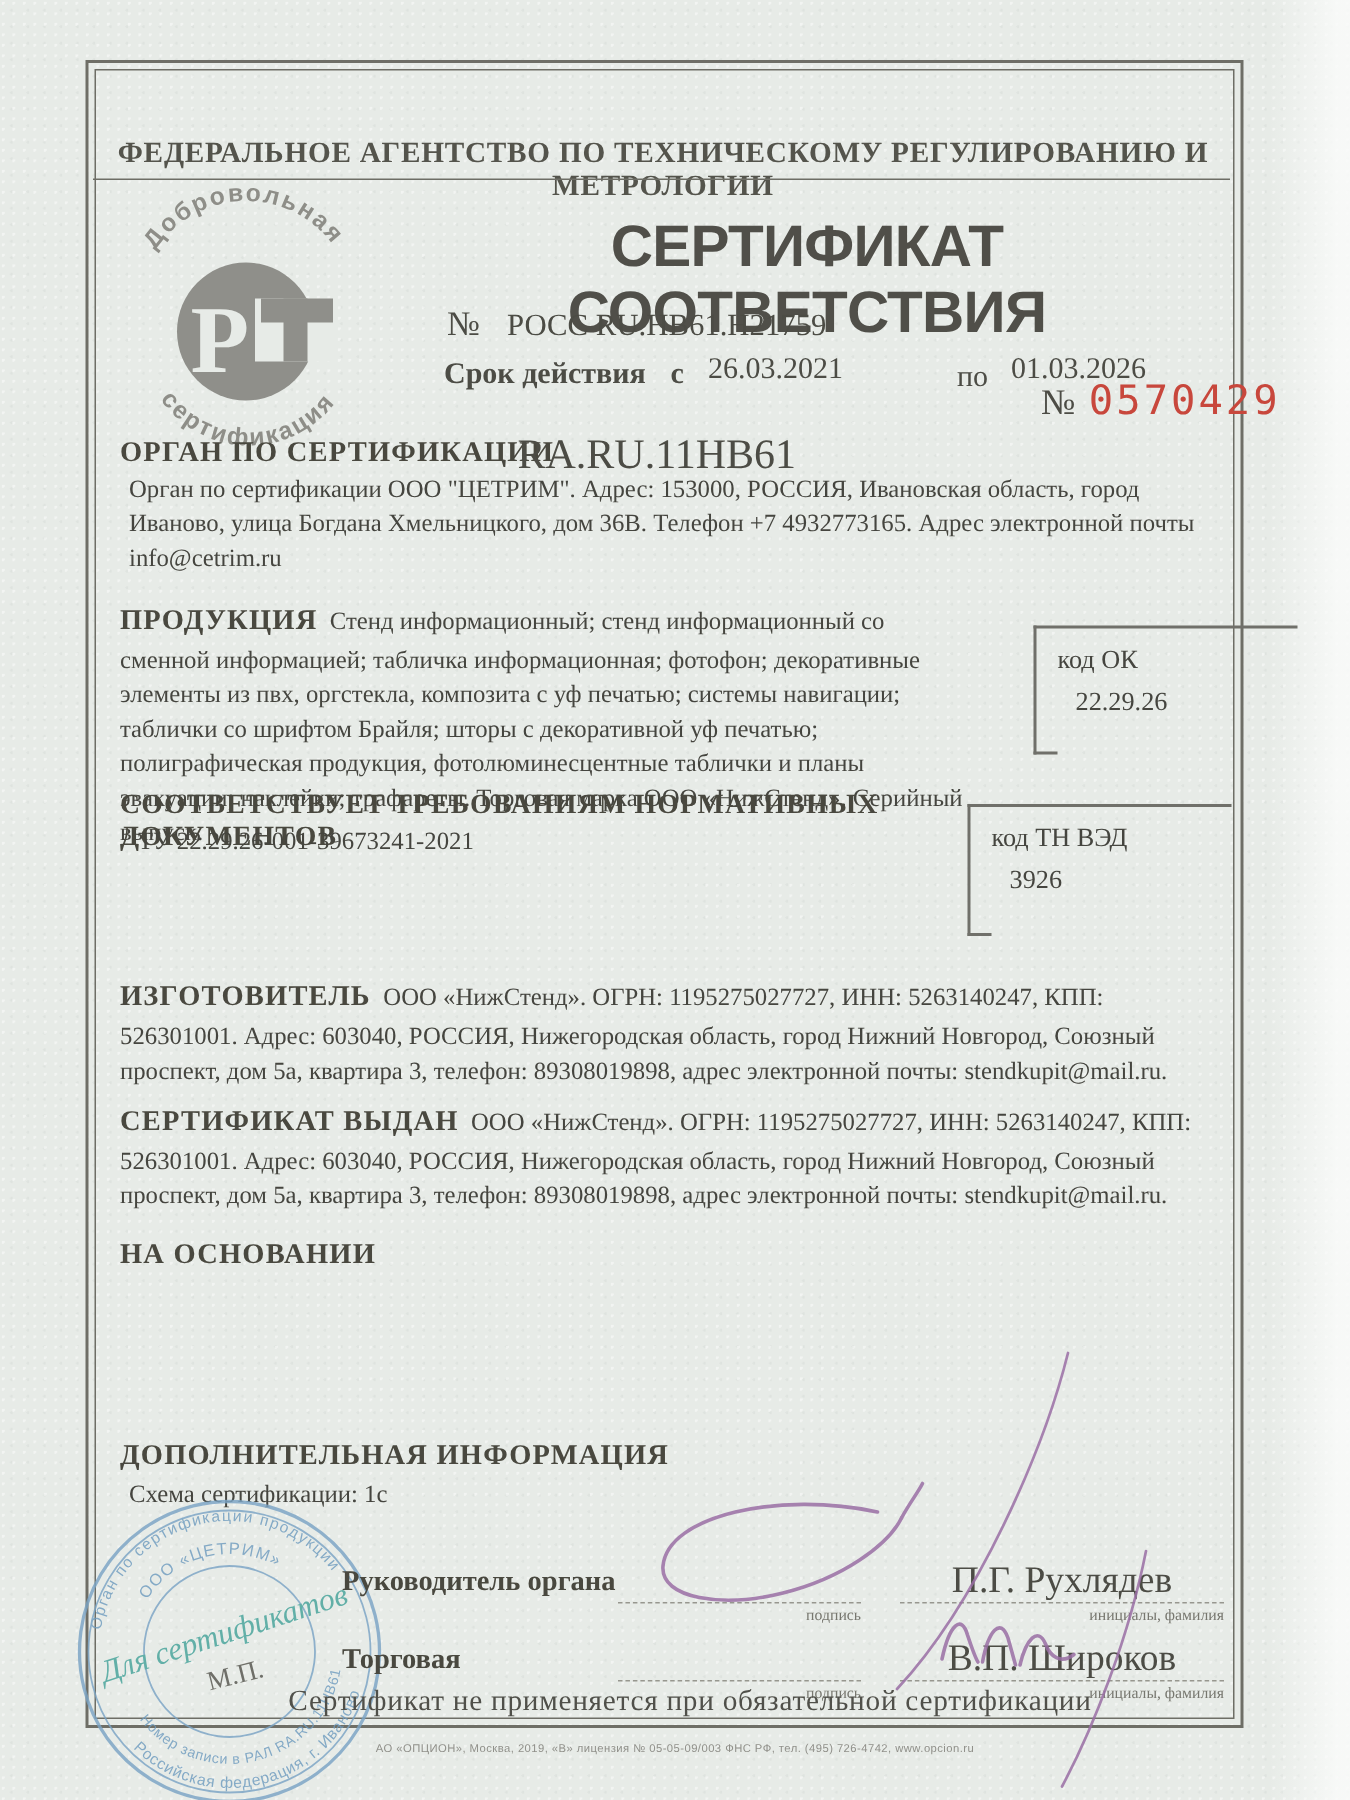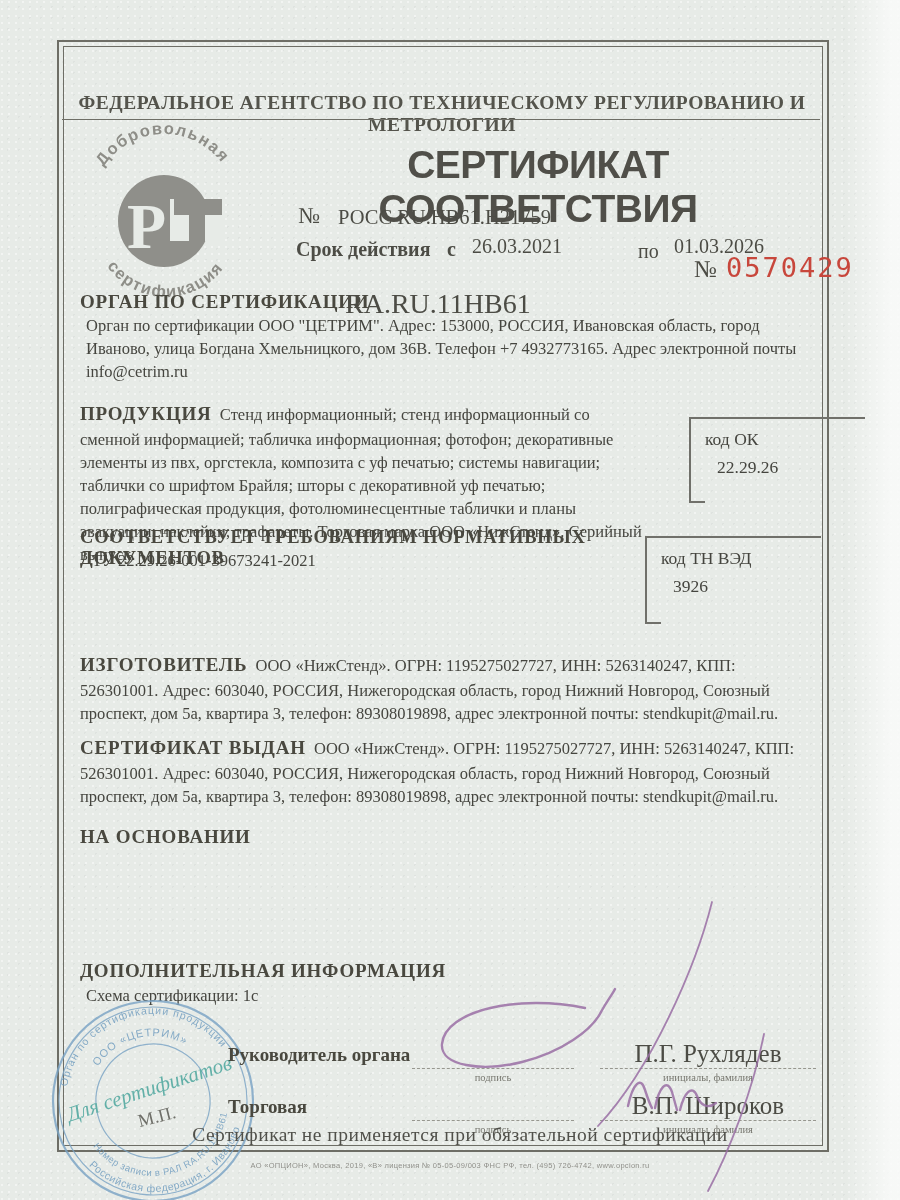--- a/index.html
+++ b/index.html
@@ -81,21 +81,21 @@
   .conf-doc{left:92px;top:551px;font-size:16.5px;}
   .manu-para{left:80px;top:652px;width:730px;}
   .manu-para b,.issued-para b{font-size:19px;letter-spacing:.8px;color:#49483f;}
   .issued-para{left:80px;top:735px;width:740px;}
   .basis-head{left:80px;top:826px;}
   .basis-text{left:88px;top:851px;width:722px;}
   .add-head{left:80px;top:960px;}
   .add-text{left:86px;top:986px;font-size:16.5px;}
   .sig-label{font-size:19px;font-weight:bold;color:#49483f;}
   .sig-line{border-bottom:1.5px dashed #97978f;height:0;}
-  .sig-caption{font-size:10.5px;color:#77776f;text-align:center;}
+  .sig-caption{font-size:10.5px;color:#77776f;text-align:right;}
   .sig-name{font-size:25px;color:#4c4c45;text-align:center;}
   .bottom-note{
     left:160px;top:1124px;width:600px;text-align:center;
     font-size:19.5px;letter-spacing:.5px;color:#50504a;
   }
   .print-info{
     left:0;top:1161px;width:900px;text-align:center;
     font-family:"Liberation Sans", sans-serif;
     font-size:7.5px;letter-spacing:.3px;color:#90908a;
   }

